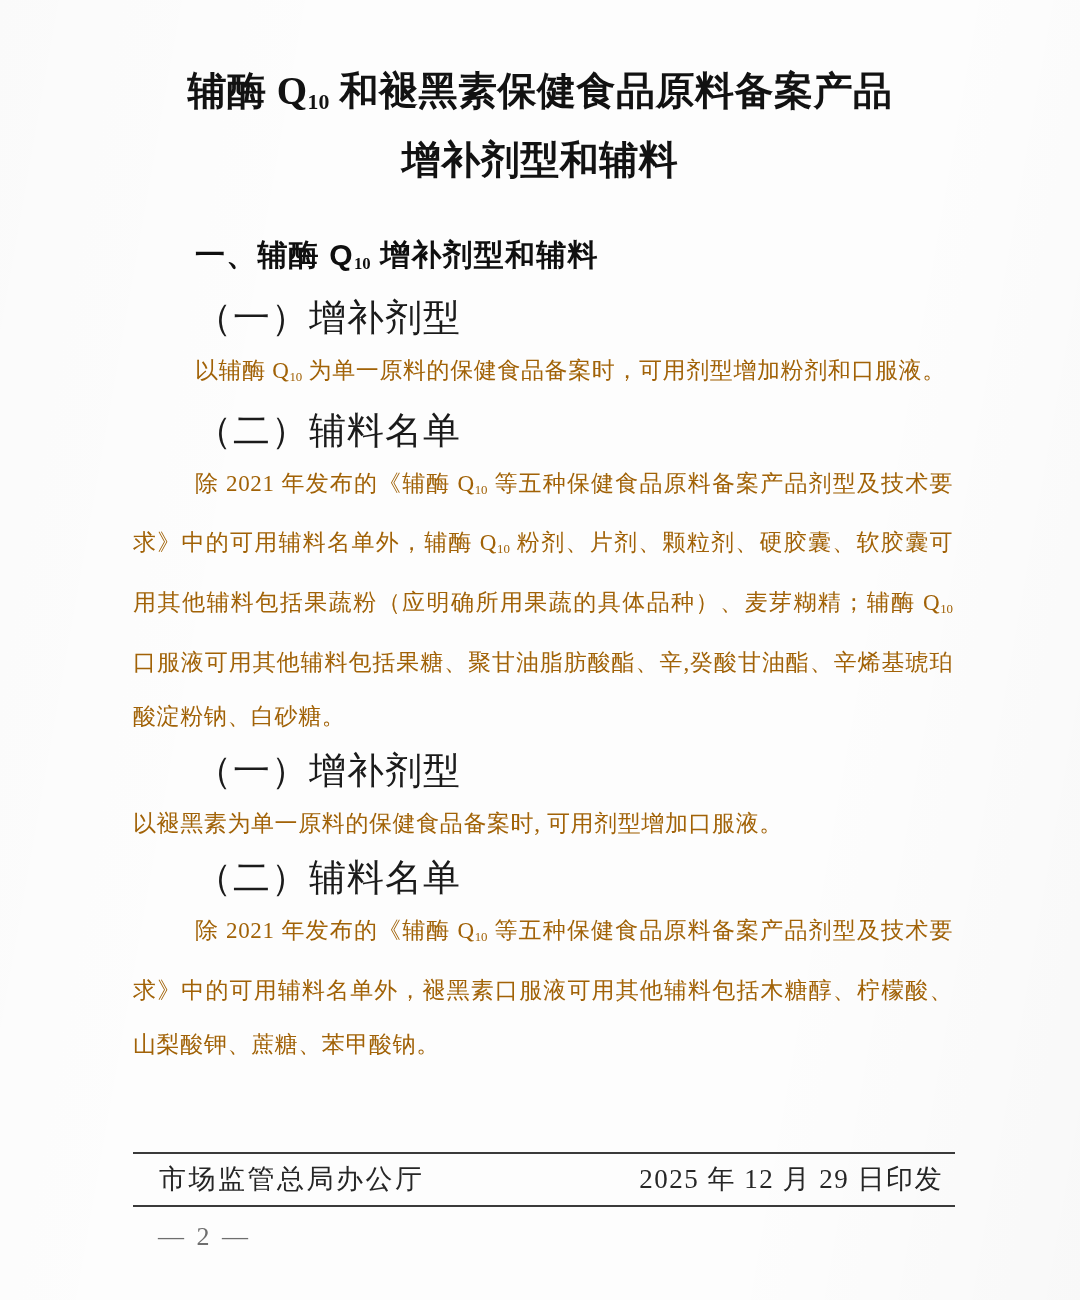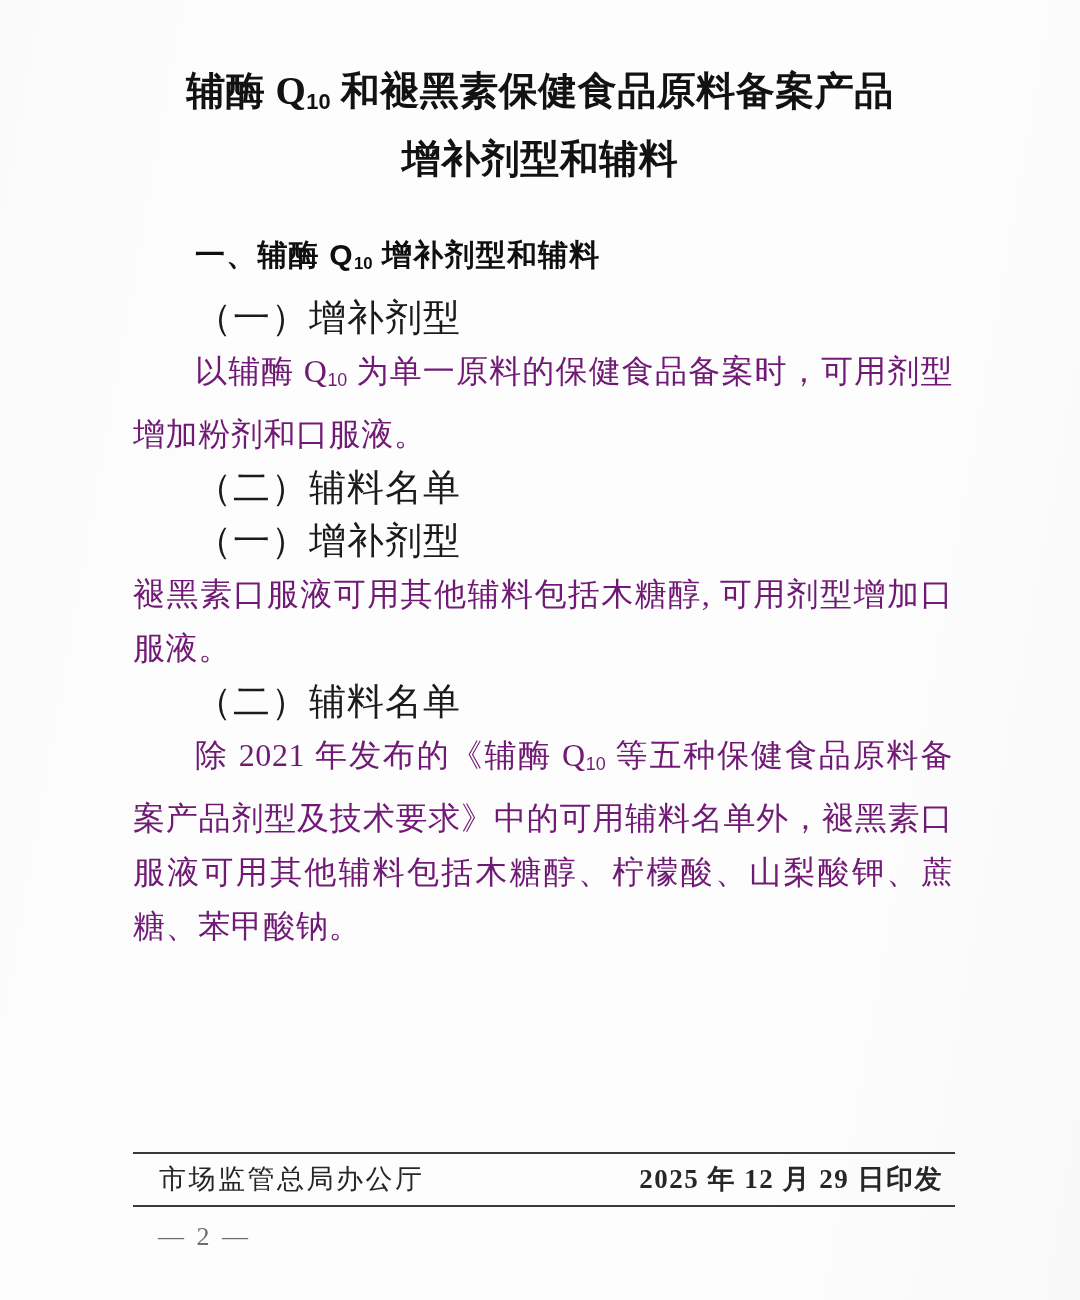--- a/index.html
+++ b/index.html
@@ -33,21 +33,21 @@
     font-family: "Liberation Serif", "DejaVu Serif", serif;
     font-weight: bold;
     font-size: 39px;
     line-height: 57px;
     letter-spacing: 0.5px;
     color: #121212;
   }
   .doc-title .line2 { display: block; }
 
   sub.q { font-size: 0.56em; vertical-align: -0.22em; letter-spacing: 0; }
-  .lat { font-family: Liberation Sans, sans-serif; }
+  .lat { font-family: Liberation Serif, serif; }
 
   .body-block {
     position: absolute;
     left: 133px;
     top: 228px;
     width: 820px;
   }
 
   .h-num {
     font-family: "Liberation Sans", "DejaVu Sans", sans-serif;
@@ -61,27 +61,27 @@
   }
   .h-sub {
     font-size: 37px;
     line-height: 53px;
     margin: 0;
     padding-left: 62px;
     letter-spacing: 1px;
     color: #1b1b1b;
   }
   .para {
-    font-size: 32px;
+    font-size: 23px;
     line-height: 54px;
     margin: 0;
     letter-spacing: 0.6px;
     text-align: justify;
     text-justify: inter-character;
-    color: #701a75;
+    color: #a16207;
   }
   .para.indent { text-indent: 62px; }
   .para.noindent { text-indent: 0; }
 
   .footer {
     position: absolute;
     left: 133px;
     top: 1152px;
     width: 822px;
   }
@@ -95,21 +95,21 @@
   }
   .footer-row {
     display: flex;
     justify-content: space-between;
     align-items: center;
     padding: 7px 6px 8px 26px;
     font-size: 27px;
     letter-spacing: 2.5px;
     color: #262626;
   }
-  .footer-date { letter-spacing: 1.5px; padding-right: 6px; font-weight: bold; }
+  .footer-date { letter-spacing: 1.5px; padding-right: 6px; }
 
   .page-num {
     position: absolute;
     left: 158px;
     top: 1222px;
     font-size: 26px;
     letter-spacing: 3px;
     color: #6e6e6e;
   }
 </style>
@@ -126,25 +126,26 @@
   <div class="body-block">
 
     <p class="h-num"><span>一、辅酶 Q</span><sub class="q lat">10</sub><span> 增补剂型和辅料</span></p>
 
     <p class="h-sub">（一）增补剂型</p>
 
     <p class="para indent"><span>以辅酶 Q</span><sub class="q lat">10</sub><span> 为单一原料的保健食品备案时，可用剂型增加粉剂和口服液。</span></p>
 
     <p class="h-sub">（二）辅料名单</p>
 
+    <p class="para indent"><span>除 2021 年发布的《辅酶 Q</span><sub class="q lat">10</sub><span> 等五种保健食品原料备案产品剂型及技术要求》中的可用辅料名单外，辅酶 Q</span><sub class="q lat">10</sub><span> 粉剂、片剂、颗粒剂、硬胶囊、软胶囊可用其他辅料包括果蔬粉（应明确所用果蔬的具体品种）、麦芽糊精；辅酶 Q</span><sub class="q lat">10</sub><span> 口服液可用其他辅料包括果糖、聚甘油脂肪酸酯、辛,癸酸甘油酯、辛烯基琥珀酸淀粉钠、白砂糖。</span></p>
 
 
     <p class="h-sub">（一）增补剂型</p>
 
-    <p class="para noindent">褪黑素口服液可用其他辅料包括木糖醇, 可用剂型增加口服液。</p>
+    <p class="para noindent">以褪黑素为单一原料的保健食品备案时, 可用剂型增加口服液。</p>
 
     <p class="h-sub">（二）辅料名单</p>
 
     <p class="para indent"><span>除 2021 年发布的《辅酶 Q</span><sub class="q lat">10</sub><span> 等五种保健食品原料备案产品剂型及技术要求》中的可用辅料名单外，褪黑素口服液可用其他辅料包括木糖醇、柠檬酸、山梨酸钾、蔗糖、苯甲酸钠。</span></p>
 
   </div>
 
   <div class="footer">
     <div class="rule-top"></div>
     <div class="footer-row">

